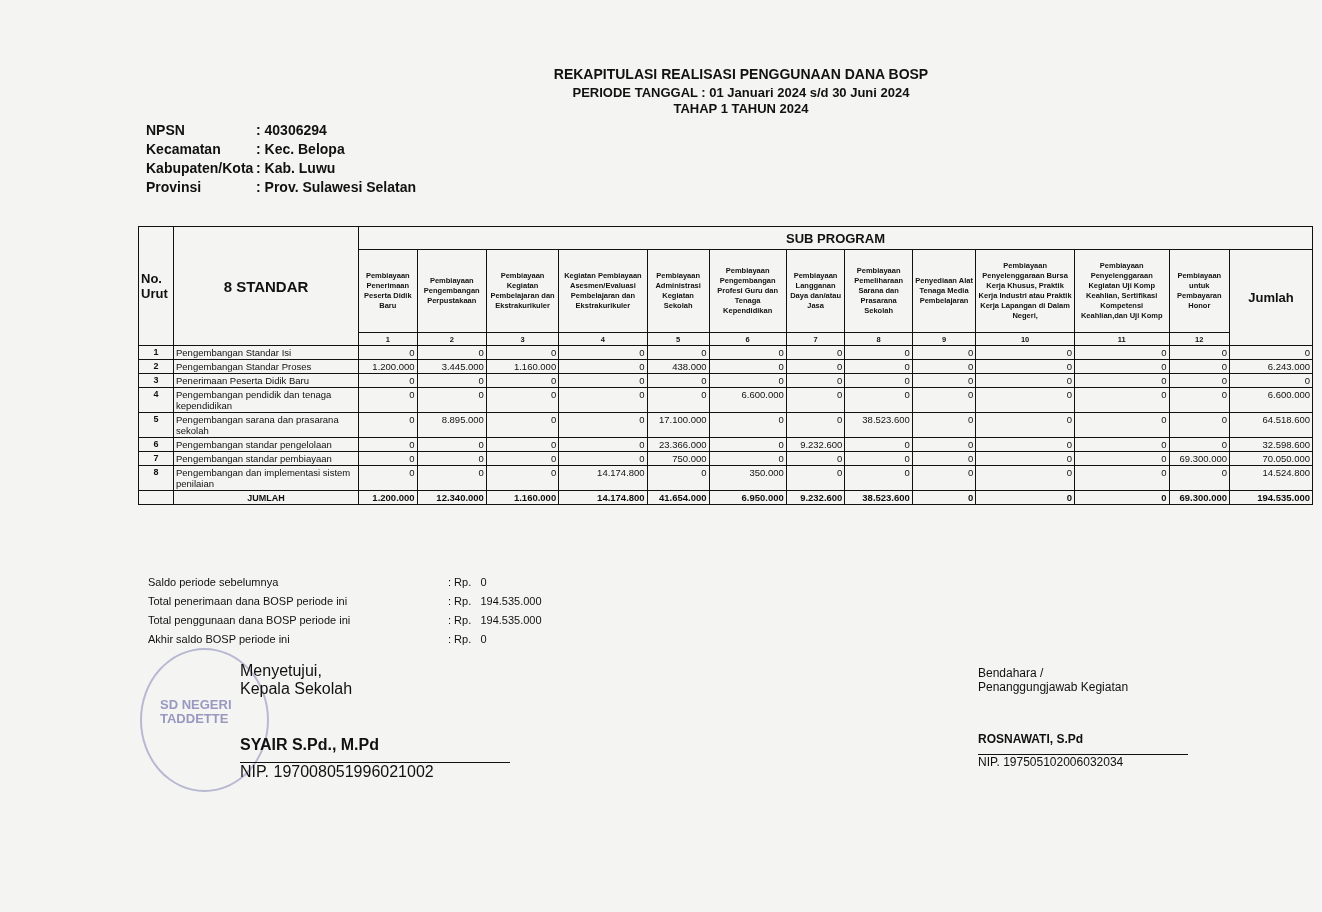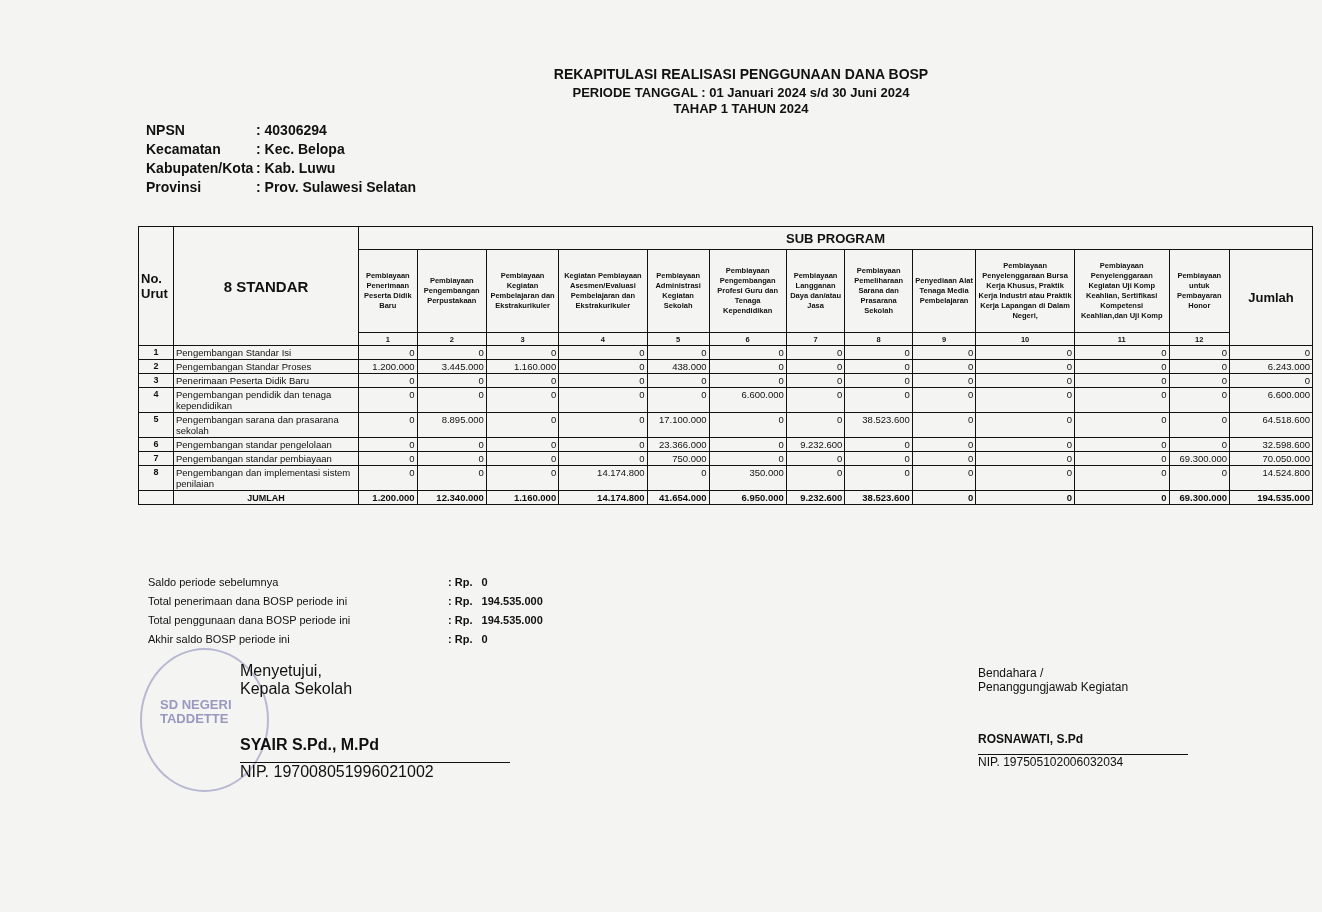--- a/index.html
+++ b/index.html
@@ -21,21 +21,21 @@
   .hdr-col{font-size:7.5px;line-height:10px;height:80px;vertical-align:middle;}
   .hdr-num{font-size:7.5px;height:10px;}
   .hdr-jml{font-size:13px;width:78px;}
   td.num{text-align:right;font-size:9.5px;vertical-align:top;}
   td.no{text-align:center;font-weight:bold;vertical-align:top;}
   td.std{font-size:9.5px;vertical-align:top;line-height:11px;}
   tr.total td{font-weight:bold;}
   .summary{position:absolute;left:148px;top:572px;font-size:11px;}
   .summary .row{display:flex;height:19px;align-items:center;}
   .summary .lbl{width:300px;}
-  .summary .val{font-weight:bold;}
+  .summary .val{font-weight:normal;}
   .sign-left{position:absolute;left:240px;top:662px;font-size:16px;}
   .sign-right{position:absolute;left:978px;top:666px;font-size:12px;}
   .sig-line{border-top:1.5px solid #111;width:270px;margin-top:8px;}
   .stamp{position:absolute;left:140px;top:648px;width:125px;height:140px;border:2px solid rgba(110,110,170,.45);border-radius:50%;color:rgba(90,90,160,.6);font-size:10px;font-weight:bold;}
   .stamp .in{position:absolute;left:18px;top:48px;font-size:13px;line-height:14px;}
   .cs{position:absolute;left:4px;top:940px;font-size:9px;color:#aaa;display:flex;align-items:center;gap:20px;}
   .cs-icon{border:1.5px solid #aaa;border-radius:3px;padding:1px 3px;font-weight:bold;font-size:11px;}
 </style>
 </head>
 <body>

